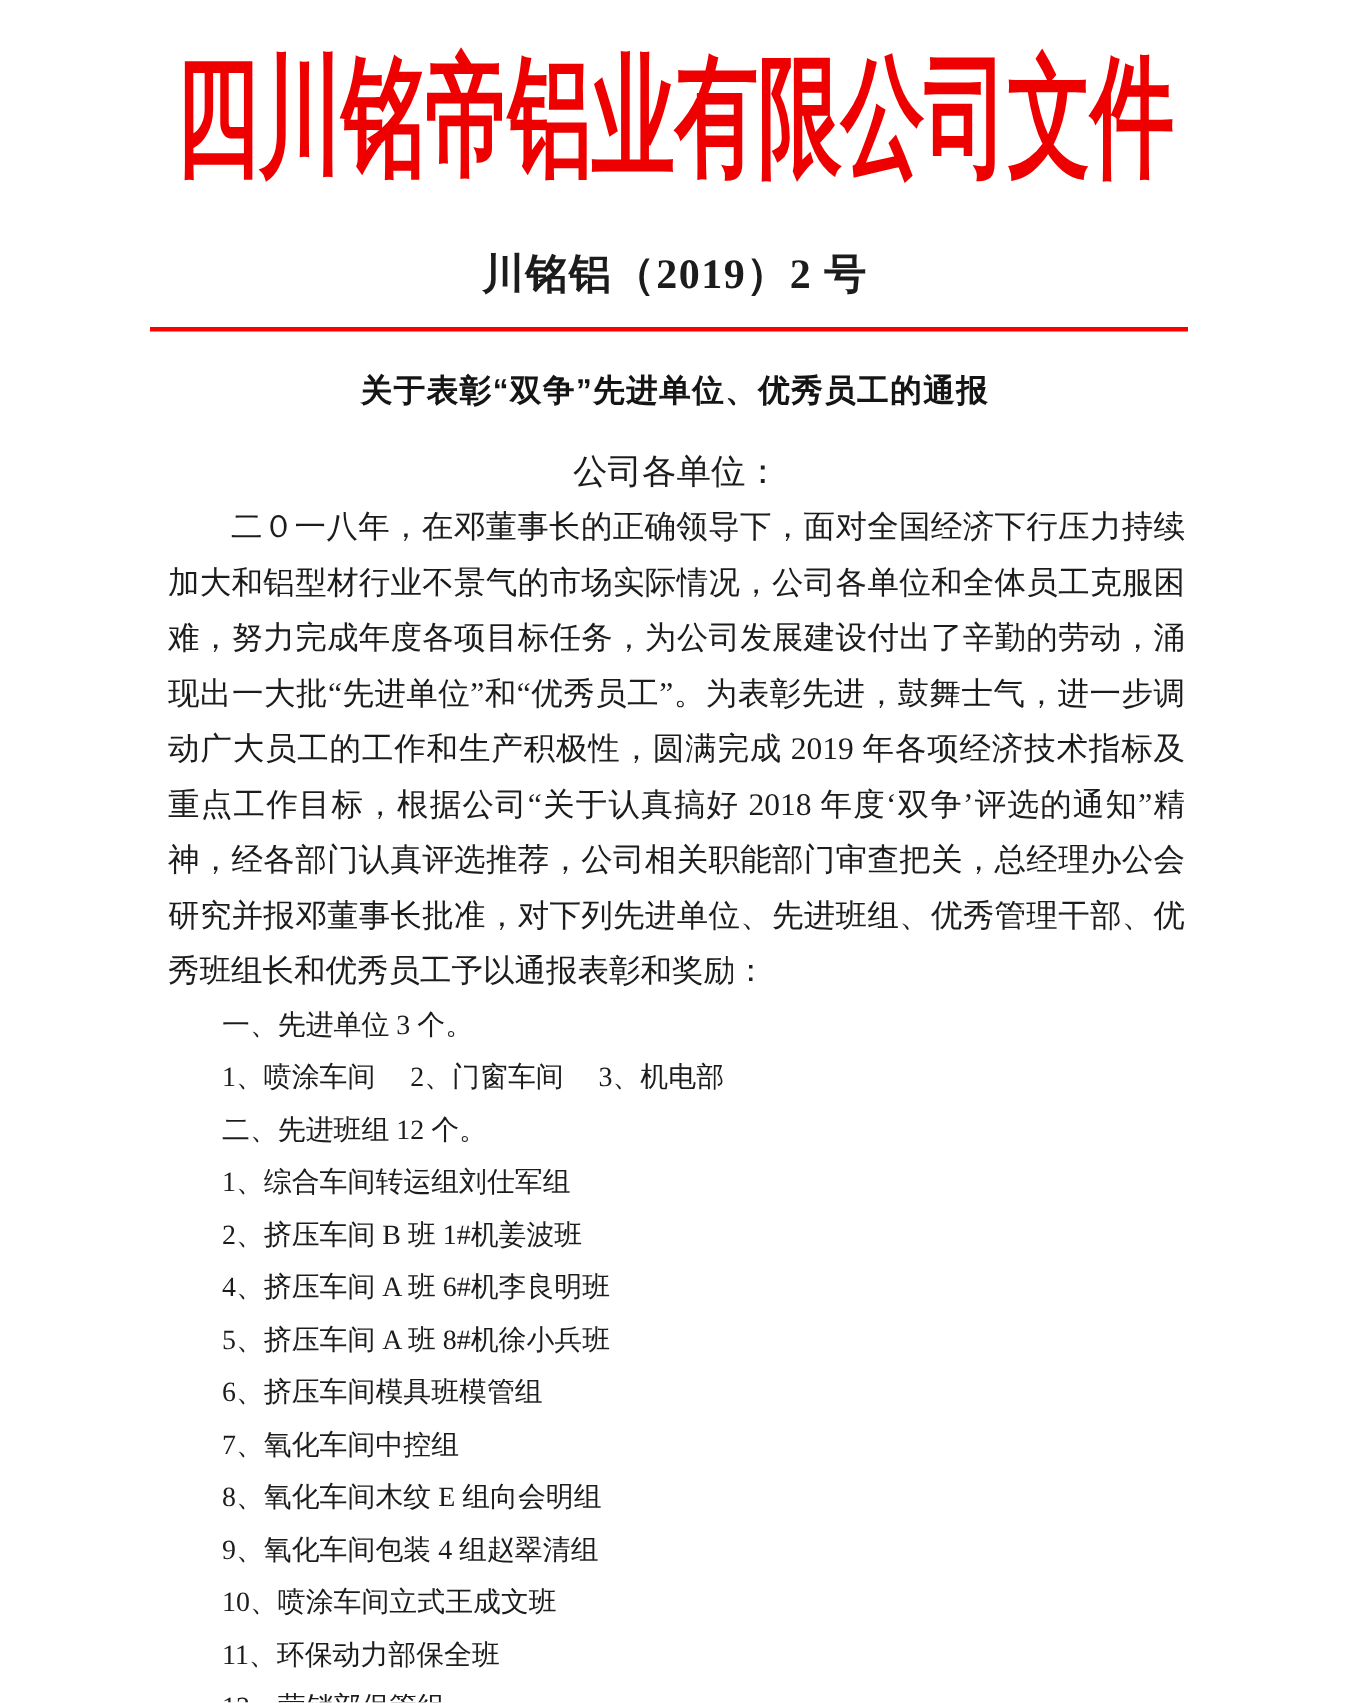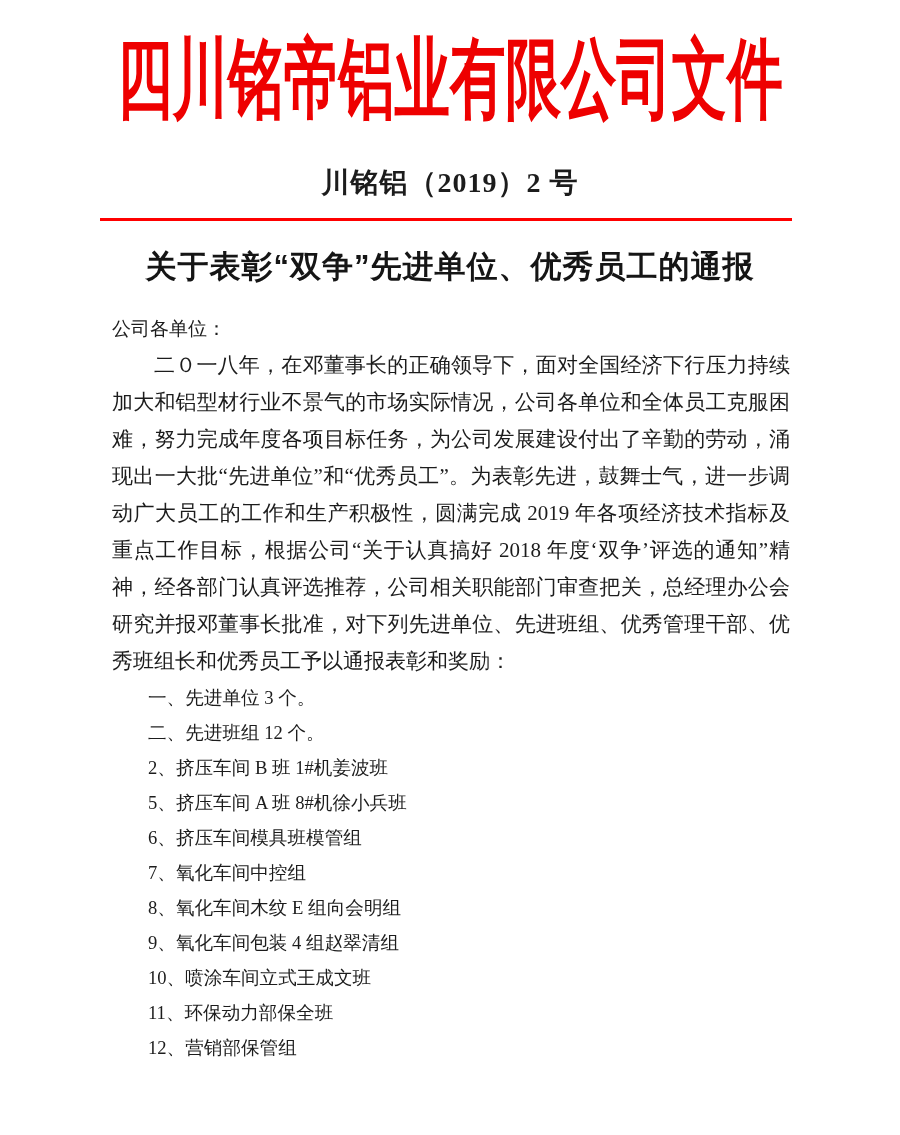--- a/index.html
+++ b/index.html
@@ -43,30 +43,31 @@
     position: absolute;
     left: 100px;
     top: 218px;
     width: 692px;
     height: 3px;
     background: #ff0000;
   }
   .doc-title {
     margin-top: 44px;
     text-align: center;
-    font-size: 31px;
+    font-size: 21px;
     font-weight: bold;
     letter-spacing: 1px;
     font-family: "Liberation Sans", "DejaVu Sans", sans-serif;
     color: #151515;
   }
   .salutation {
     margin: 30px 110px 0 112px;
-    font-size: 19px;
+    font-size: 23px;
     line-height: 22px;
+    text-align: center;
   }
   .para {
     margin: 7px 110px 0 112px;
     font-size: 21px;
     line-height: 37px;
     text-align: justify;
     text-indent: 2em;
   }
   .list {
     margin: 0 110px 0 148px;
@@ -91,22 +92,25 @@
   <div class="red-line"></div>
 
   <h1 class="doc-title">关于表彰“双争”先进单位、优秀员工的通报</h1>
 
   <div class="salutation">公司各单位：</div>
 
   <p class="para">二０一八年，在邓董事长的正确领导下，面对全国经济下行压力持续加大和铝型材行业不景气的市场实际情况，公司各单位和全体员工克服困难，努力完成年度各项目标任务，为公司发展建设付出了辛勤的劳动，涌现出一大批“先进单位”和“优秀员工”。为表彰先进，鼓舞士气，进一步调动广大员工的工作和生产积极性，圆满完成 2019 年各项经济技术指标及重点工作目标，根据公司“关于认真搞好 2018 年度‘双争’评选的通知”精神，经各部门认真评选推荐，公司相关职能部门审查把关，总经理办公会研究并报邓董事长批准，对下列先进单位、先进班组、优秀管理干部、优秀班组长和优秀员工予以通报表彰和奖励：</p>
 
   <div class="list">
     <div class="line">一、先进单位 3 个。</div>
+    <div class="line">1、喷涂车间　 2、门窗车间　 3、机电部</div>
     <div class="line">二、先进班组 12 个。</div>
+    <div class="line">1、综合车间转运组刘仕军组</div>
     <div class="line">2、挤压车间 B 班 1#机姜波班</div>
+    <div class="line">4、挤压车间 A 班 6#机李良明班</div>
     <div class="line">5、挤压车间 A 班 8#机徐小兵班</div>
     <div class="line">6、挤压车间模具班模管组</div>
     <div class="line">7、氧化车间中控组</div>
     <div class="line">8、氧化车间木纹 E 组向会明组</div>
     <div class="line">9、氧化车间包装 4 组赵翠清组</div>
     <div class="line">10、喷涂车间立式王成文班</div>
     <div class="line">11、环保动力部保全班</div>
     <div class="line">12、营销部保管组</div>
   </div>
 

